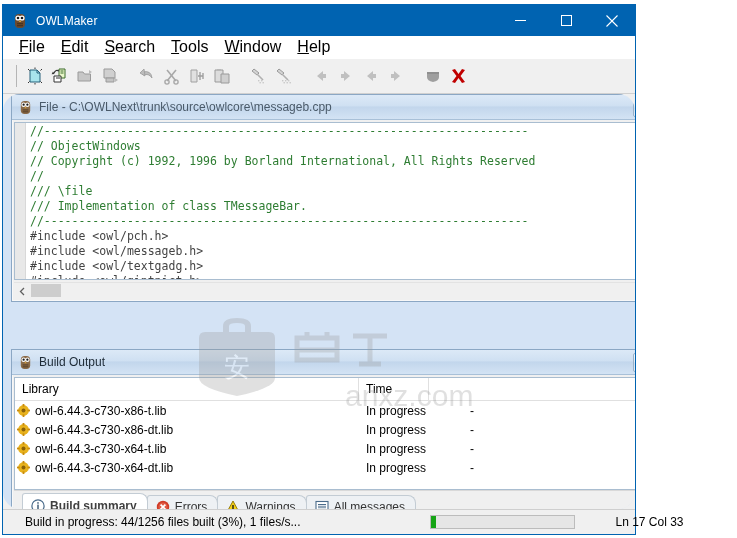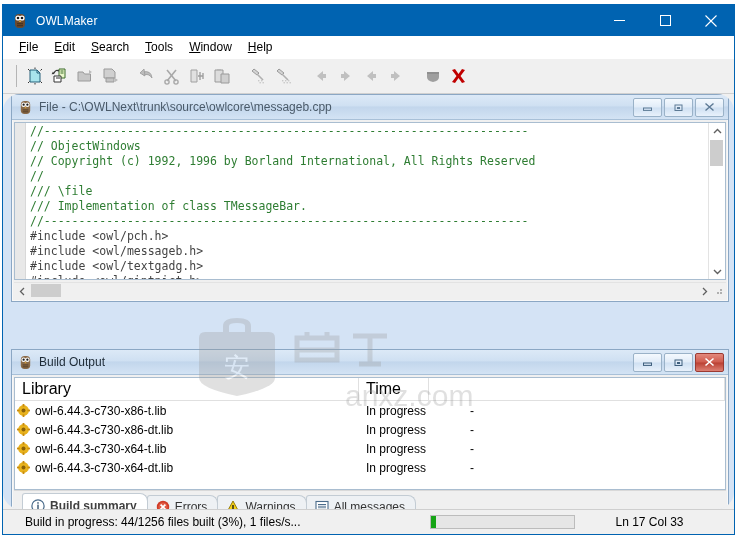--- a/index.html
+++ b/index.html
@@ -15,21 +15,21 @@
     color: #000000;
     overflow: hidden;
     position: relative;
   }
 
   
   #app-window {
     position: absolute;
     left: 2px;
     top: 4px;
-    width: 733px;
+    width: 634px;
     height: 531px;
     background: #f0f0f0;
     border: 1px solid #0063b1;
     box-sizing: border-box;
     display: flex;
     flex-direction: column;
   }
 
   
   #titlebar {
@@ -71,21 +71,21 @@
   #menubar {
     height: 22px;
     background: #ffffff;
     display: flex;
     align-items: center;
     flex: none;
     padding-left: 8px;
     border-bottom: 1px solid #ffffff;
   }
   .menu-item {
-    font-size: 12px;
+    font-size: 16px;
     color: #000000;
     padding: 2px 8px;
     white-space: nowrap;
   }
   .menu-item u { text-decoration: underline; }
 
   
   #toolbar {
     height: 34px;
     background: #f0f0f0;
@@ -280,21 +280,21 @@
     overflow: hidden;
   }
   .grid-header {
     height: 22px;
     display: flex;
     background: #ffffff;
     border-bottom: 1px solid #e0e0e0;
     flex: none;
   }
   .grid-header .hcell {
-    font-size: 16px;
+    font-size: 12px;
     color: #000000;
     padding-left: 7px;
     display: flex;
     align-items: center;
     border-right: 1px solid #e0e0e0;
     box-sizing: border-box;
   }
   .col-lib { width: 344px; }
   .col-res { width: 104px; }
   .col-time { width: 70px; }

